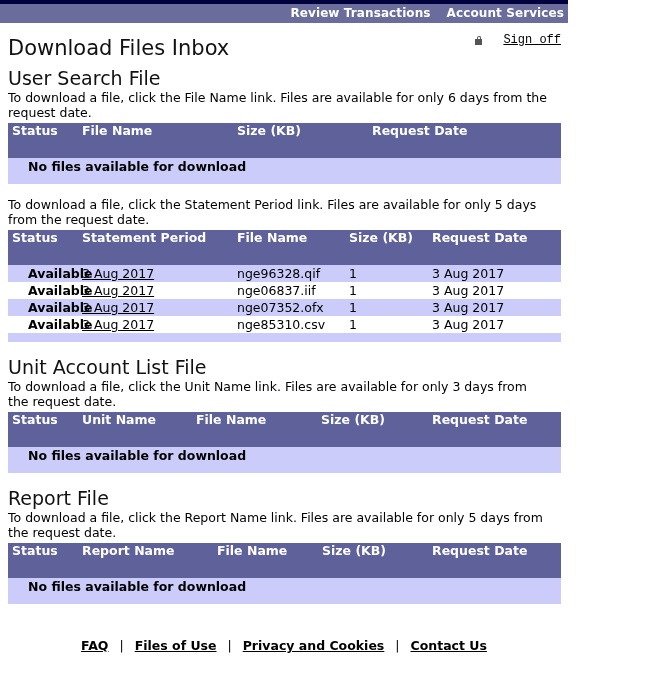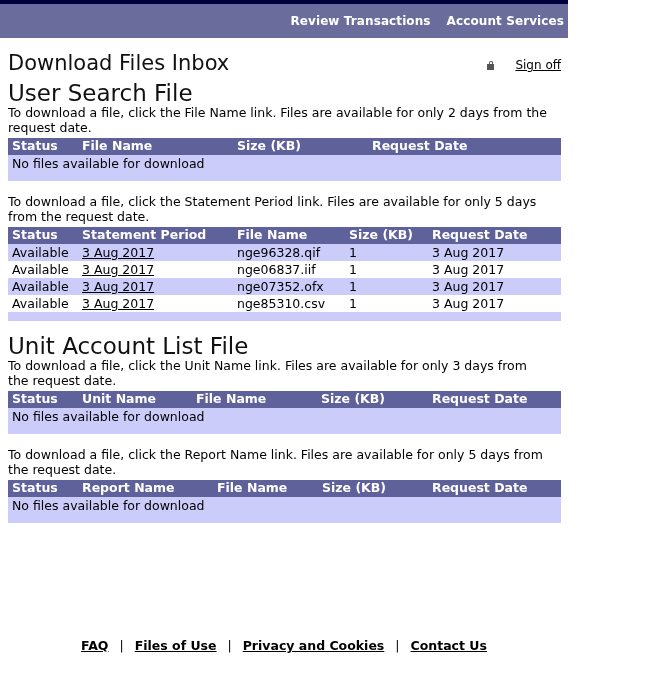--- a/index.html
+++ b/index.html
@@ -18,21 +18,21 @@
 
   
   .nav-wrap {
     width: 568px;
   }
   .nav-topstrip {
     height: 4px;
     background: #00003c;
   }
   .nav-bar {
-    height: 34px;
+    height: 19px;
     background: #6a6d9b;
     display: flex;
     align-items: center;
     justify-content: flex-end;
     padding-right: 4px;
     box-sizing: border-box;
   }
   .nav-item {
     color: #ffffff;
     font-size: 12px;
@@ -59,26 +59,27 @@
     font-size: 21px;
     font-weight: normal;
     line-height: 30px;
     margin: 0;
     padding-top: 10px;
     color: #111111;
   }
   .signoff {
     position: absolute;
     right: 88px;
-    top: 20px;
+    top: 10px;
     font-size: 12px;
     display: flex;
     align-items: center;
     gap: 21px;
     white-space: nowrap;
+    font-family: Liberation Mono, monospace;
   }
   .signoff a {
     color: #000000;
     text-decoration: underline;
   }
   .lock-icon {
     display: inline-block;
     width: 7px;
     height: 9px;
     position: relative;
@@ -101,21 +102,21 @@
     width: 7px;
     height: 5.5px;
     background: #555555;
   }
 
   
   .section {
     margin-top: 14px;
   }
   .section-title {
-    font-size: 23px;
+    font-size: 19px;
     font-weight: normal;
     margin: 0 0 1px 0;
     line-height: 23px;
     color: #111111;
   }
   .section-desc {
     font-size: 12.5px;
     line-height: 14.5px;
     margin: 0 0 3px 0;
     max-width: 540px;
@@ -125,36 +126,37 @@
   table.dl {
     border-collapse: collapse;
     table-layout: fixed;
     font-size: 12.5px;
   }
   table.dl thead th {
     background: #5e619a;
     color: #ffffff;
     font-weight: bold;
     text-align: left;
-    padding: 1px 0 2px 0;
+    padding: 1px 0 20px 0;
     font-size: 12.5px;
     line-height: 14px;
     white-space: nowrap;
   }
   table.dl thead th:first-child {
     padding-left: 4px;
   }
   table.dl tbody td {
     padding: 1px 0 1px 0;
     line-height: 15px;
     vertical-align: top;
     white-space: nowrap;
   }
   table.dl tbody td:first-child {
-    padding-left: 4px;
+    padding-left: 20px;
+    font-weight: bold;
   }
   tr.row-alt td { background: #ccccfb; }
   tr.row-plain td { background: #ffffff; }
   td.empty-cell {
     background: #ccccfb;
     padding-left: 4px;
   }
   .table-foot {
     background: #ccccfb;
     height: 9px;
@@ -208,21 +210,21 @@
       <span class="lock-icon">
         <span class="shackle"></span>
           <span class="bodyb"></span>
       </span>
       <a href="#">Sign off</a>
     </div>
   </div>
 
   <div class="section">
     <h2 class="section-title">User Search File</h2>
-    <p class="section-desc">To download a file, click the File Name link. Files are available for only 2 days from the request date.</p>
+    <p class="section-desc">To download a file, click the File Name link. Files are available for only 6 days from the request date.</p>
     <table class="dl tbl-narrow">
       <colgroup>
           <col style="width:74px">
           <col style="width:155px">
           <col style="width:135px">
           <col style="width:189px">
         </colgroup>
       <thead>
         <tr>
           <th>Status</th>
@@ -316,20 +318,21 @@
       <tbody>
         <tr>
           <td class="empty-cell" colspan="5">No files available for download</td>
         </tr>
       </tbody>
     </table>
     <div class="table-foot body-strip"></div>
   </div>
 
   <div class="section">
+    <h2 class="section-title">Report File</h2>
     <p class="section-desc">To download a file, click the Report Name link. Files are available for only 5 days from the request date.</p>
     <table class="dl tbl-narrow">
       <colgroup>
           <col style="width:74px">
           <col style="width:135px">
           <col style="width:105px">
           <col style="width:110px">
           <col style="width:129px">
         </colgroup>
       <thead>

